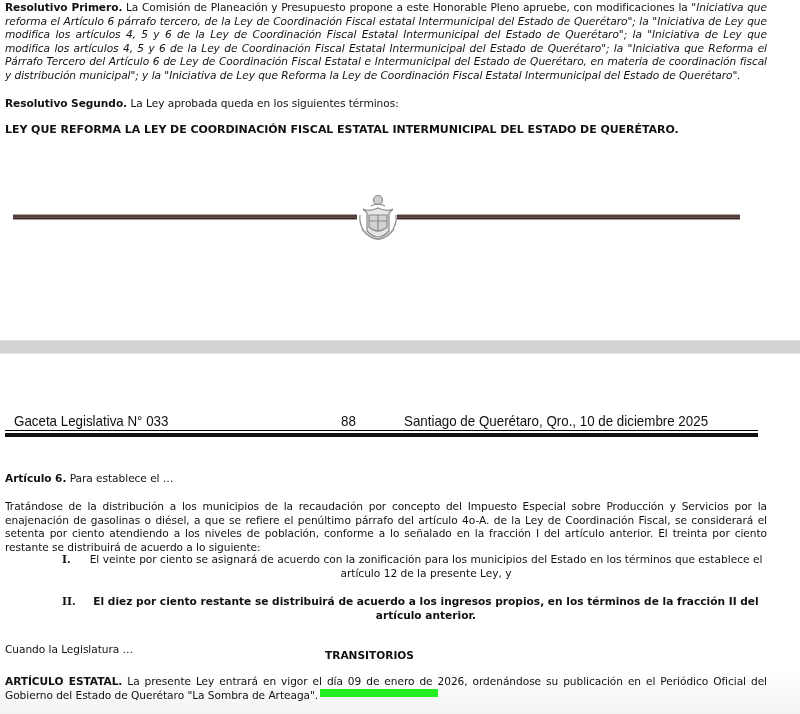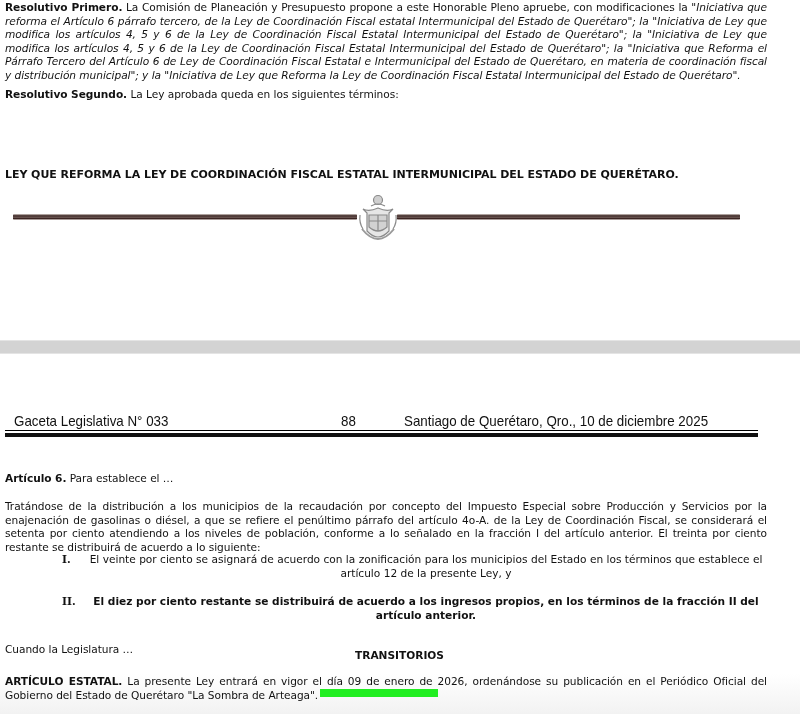--- a/index.html
+++ b/index.html
@@ -14,22 +14,22 @@
     background: linear-gradient(#fff 0, #fff 320px, #f2f2f2 360px); }
   .gap { position: absolute; left: 0; top: 340px; width: 800px; height: 14px;
     background: #d3d3d3; border-top: 1px solid #e4e4e4; border-bottom: 1px solid #e4e4e4; box-sizing: border-box; }
 
   .para { position: absolute; left: 5px; width: 762px; font-size: 10.6px; line-height: 13.5px;
     text-align: justify; letter-spacing: -0.05px; }
   .para b { font-weight: bold; }
   .ital { font-style: italic; }
 
   #p-res1 { top: 1px; }
-  #p-res2 { top: 88px; }
-  #p-title { top: 123px; font-weight: bold; font-size: 11px; margin-top: 45px; }
+  #p-res2 { top: 97px; }
+  #p-title { top: 123px; font-weight: bold; font-size: 11px; }
   #p-unico { top: 150px; }
 
   
   .rule-seg { position: absolute; top: 214px; height: 6px;
     background: linear-gradient(#d8d0cc 0, #3a2422 30%, #6e5a56 55%, #3a2422 75%, #e0d8d4 100%);
     border-radius: 1px; }
   #rule-left { left: 13px; width: 344px; }
   #rule-right { left: 397px; width: 343px; }
   .seal { position: absolute; left: 357px; top: 193px; width: 42px; height: 54px; }
 
@@ -43,21 +43,21 @@
 
   #p-art6 { top: 472px; }
   #p-trat { top: 500px; }
   .frac-num { position: absolute; left: 62px; font-weight: bold; font-family: "DejaVu Serif", serif; font-size: 10.6px; }
   .frac-text { position: absolute; left: 86px; width: 680px; font-size: 10.6px; line-height: 13.5px; text-align: center; }
   #frac1-num { top: 553px; }
   #frac1-text { top: 553px; }
   #frac2-num { top: 595px; }
   #frac2-text { top: 595px; font-weight: bold; }
   #p-cuando { top: 643px; }
-  #p-trans { top: 649px; left: 0; width: 739px; text-align: center; font-weight: bold; font-size: 10.6px; position: absolute; padding-left: 30px; }
+  #p-trans { top: 649px; left: 0; width: 739px; text-align: center; font-weight: bold; font-size: 10.6px; position: absolute; }
   #p-primero { top: 675px; }
   .hl { position: absolute; left: 320px; top: 689px; width: 118px; height: 8px; background: #22ee22; }
 </style>
 </head>
 <body>
 
 <div class="page" id="page-top">
   <div class="para" id="p-res1">
     <b>Resolutivo Primero.</b><span> La Comisión de Planeación y Presupuesto propone a este Honorable Pleno apruebe, con modificaciones la </span><span class="ital">"Iniciativa que reforma el Artículo 6 párrafo tercero, de la Ley de Coordinación Fiscal estatal Intermunicipal del Estado de Querétaro"; la "Iniciativa de Ley que modifica los artículos 4, 5 y 6 de la Ley de Coordinación Fiscal Estatal Intermunicipal del Estado de Querétaro"; la "Iniciativa de Ley que modifica los artículos 4, 5 y 6 de la Ley de Coordinación Fiscal Estatal Intermunicipal del Estado de Querétaro"; la "Iniciativa que Reforma el Párrafo Tercero del Artículo 6 de Ley de Coordinación Fiscal Estatal e Intermunicipal del Estado de Querétaro, en materia de coordinación fiscal y distribución municipal"; y la "Iniciativa de Ley que Reforma la Ley de Coordinación Fiscal Estatal Intermunicipal del Estado de Querétaro".</span>
   </div>

